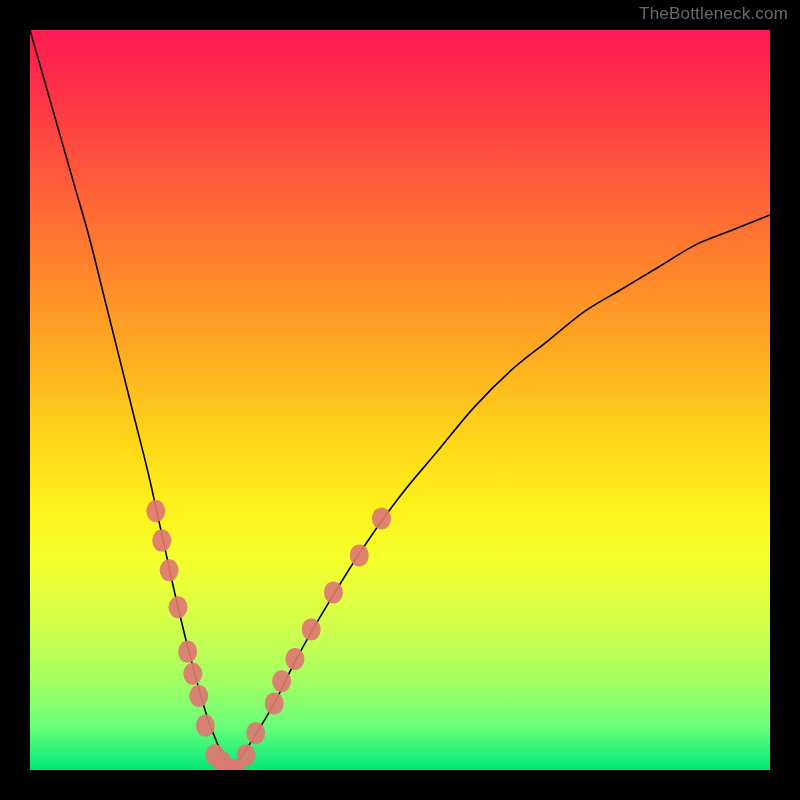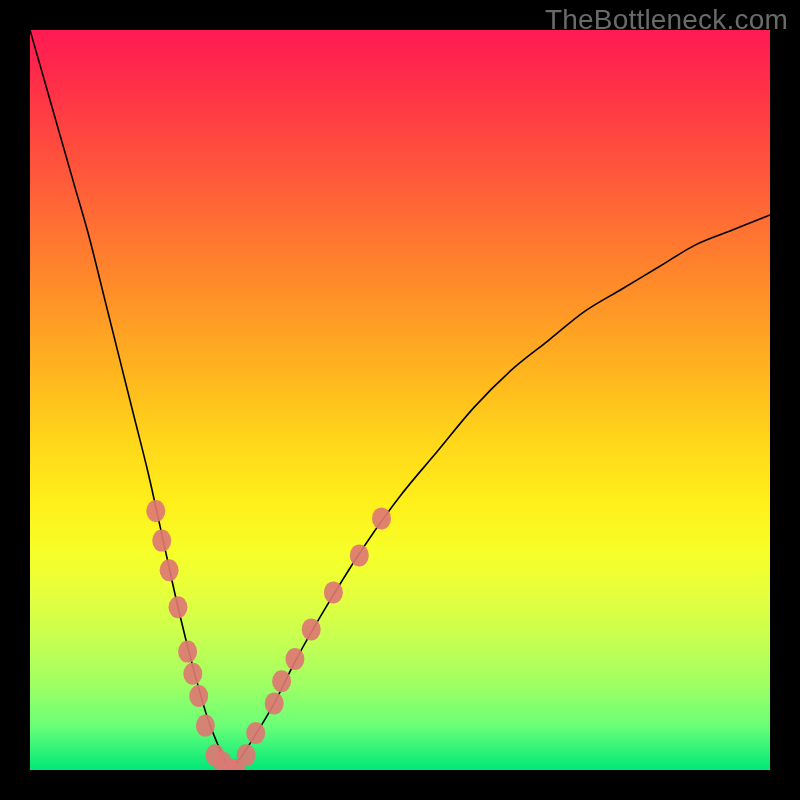--- a/index.html
+++ b/index.html
@@ -41,21 +41,21 @@
       #a3ff62 88%,
       #6bff78 94%,
       #00e878 100%
     );
     overflow: hidden;
   }
   .watermark {
     position: absolute;
     top: 4px;
     right: 12px;
-    font-size: 28px;
+    font-size: 17px;
     font-weight: 500;
     color: #6a6a6a;
     letter-spacing: 0.2px;
     font-family: Arial, Helvetica, sans-serif;
   }
   svg.curve {
     position: absolute;
     left: 0;
     top: 0;
     width: 740px;

